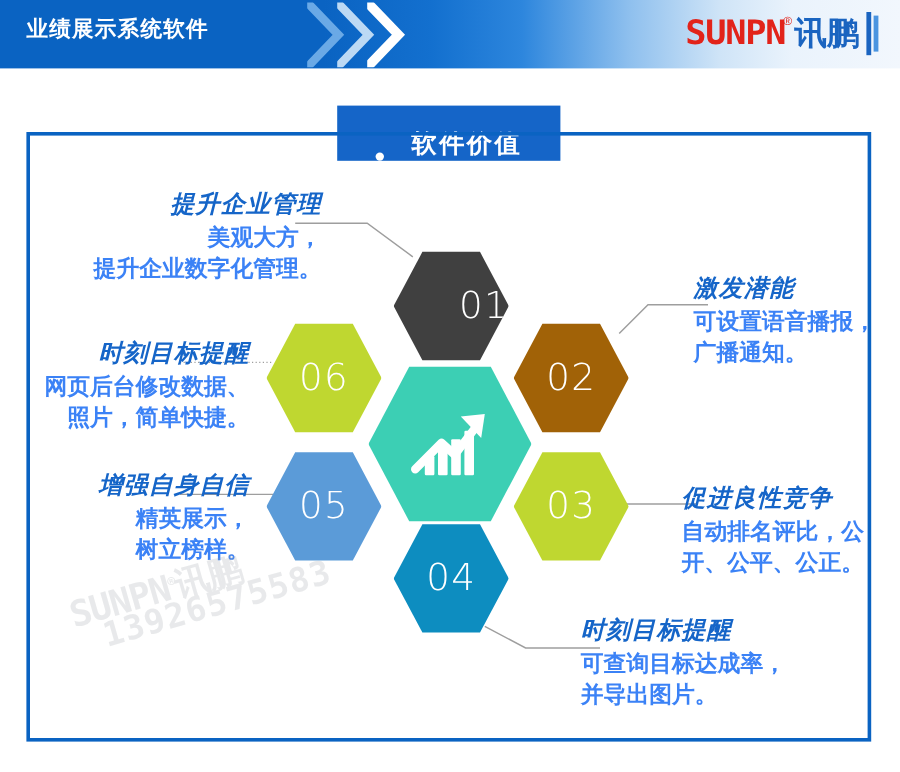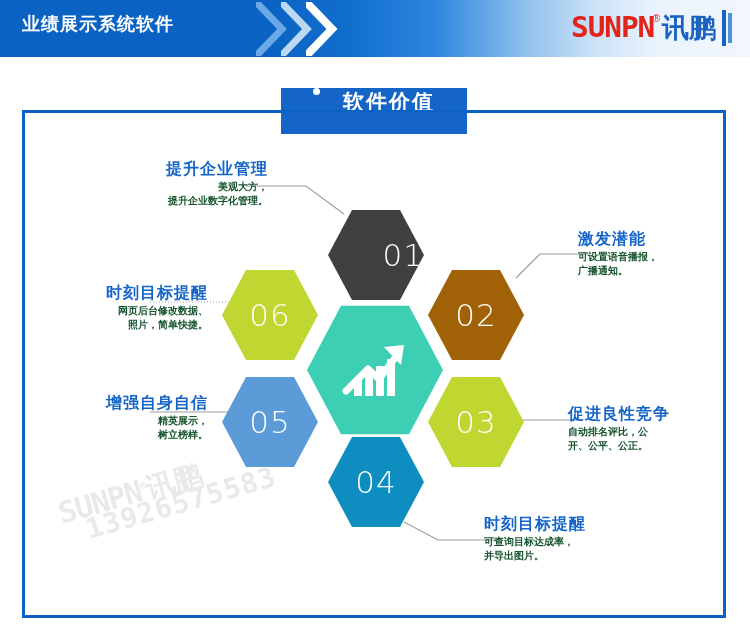--- a/index.html
+++ b/index.html
@@ -107,21 +107,21 @@
     left: 22px; top: 88px;
     width: 704px; height: 46px;
   }
   .badge {
     position: absolute;
     left: 259px; top: 0;
     width: 186px; height: 46px;
     background: #1565c8;
     color: #ffffff;
     display: flex;
-    align-items: flex-start;
+    align-items: flex-end;
     justify-content: center;
     gap: 23px;
   }
   .badge-dot {
     width: 7px; height: 7px;
     border-radius: 50%;
     background: #ffffff;
     display: block;
   }
   .badge-text {
@@ -173,28 +173,29 @@
     position: absolute;
     left: 0; top: 0;
     width: 750px; height: 643px;
     pointer-events: none;
   }
 
   
   .tb { position: absolute; line-height: 1.38; }
   .tb-title {
     color: #1565c8;
-    font-size: 16px;
+    font-size: 20px;
     font-weight: bold;
     letter-spacing: 1px;
     white-space: nowrap;
+    font-style: italic;
   }
   .tb-body {
-    color: #14532d;
-    font-size: 10px;
+    color: #3b82f6;
+    font-size: 19px;
     font-weight: bold;
   }
   .tb-right { text-align: right; }
   .tb-left  { text-align: left; }
 
   .tb1 { left: 48px;  top: 158px; width: 220px; }
   .tb6 { left: 8px;   top: 282px; width: 200px; }
   .tb5 { left: 8px;   top: 392px; width: 200px; }
   .tb2 { left: 578px; top: 228px; width: 170px; }
   .tb3 { left: 568px; top: 403px; width: 175px; }

